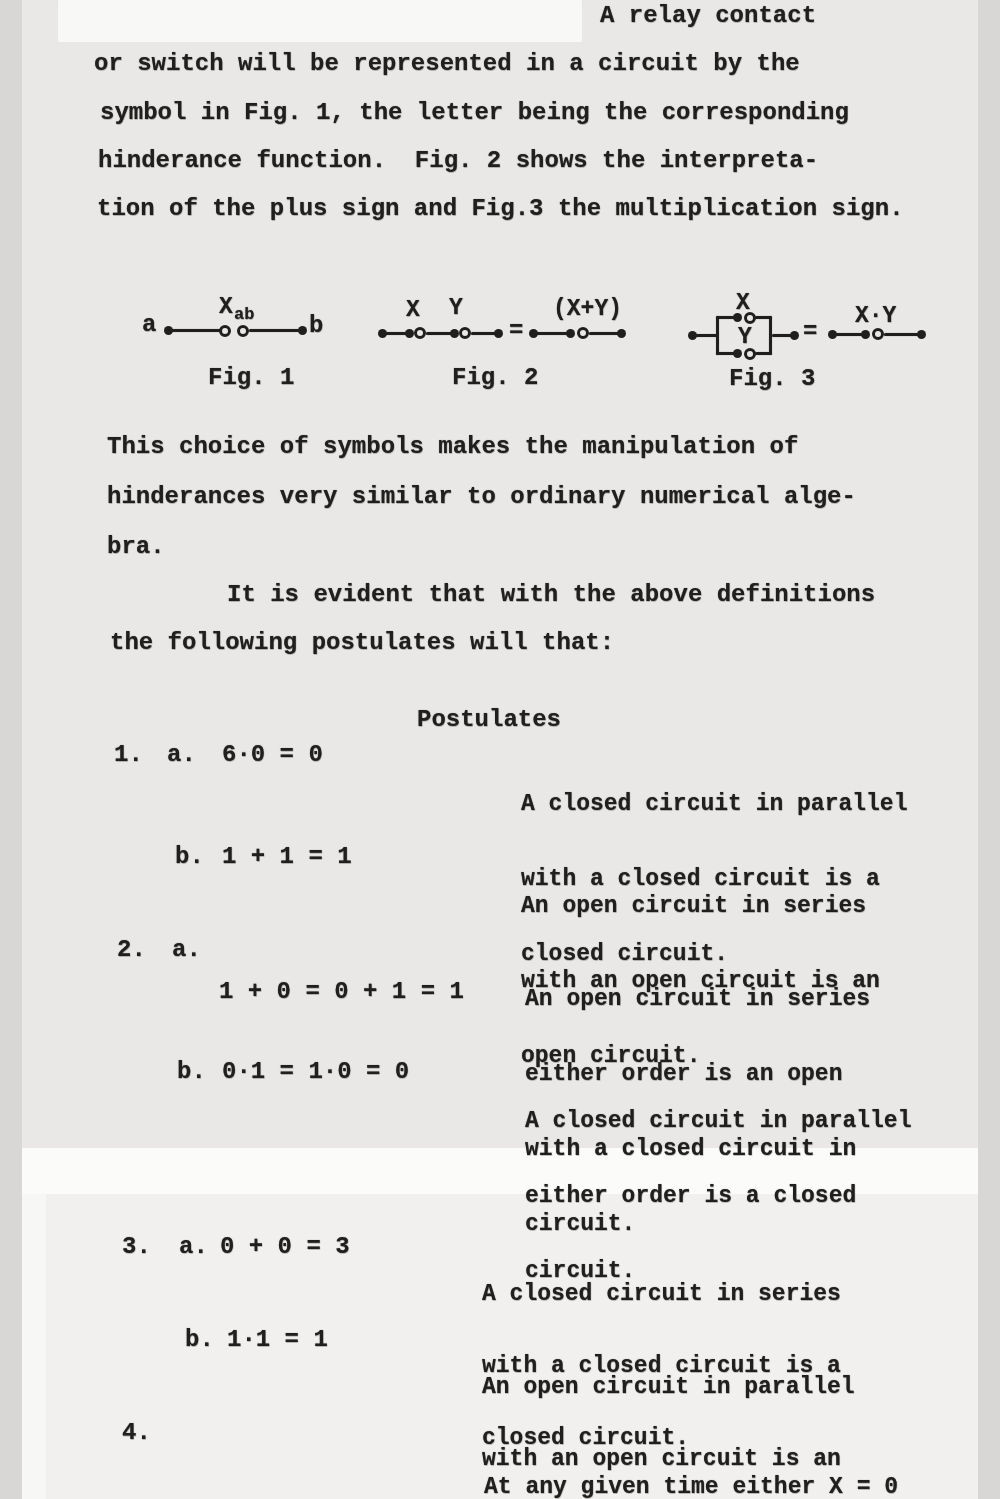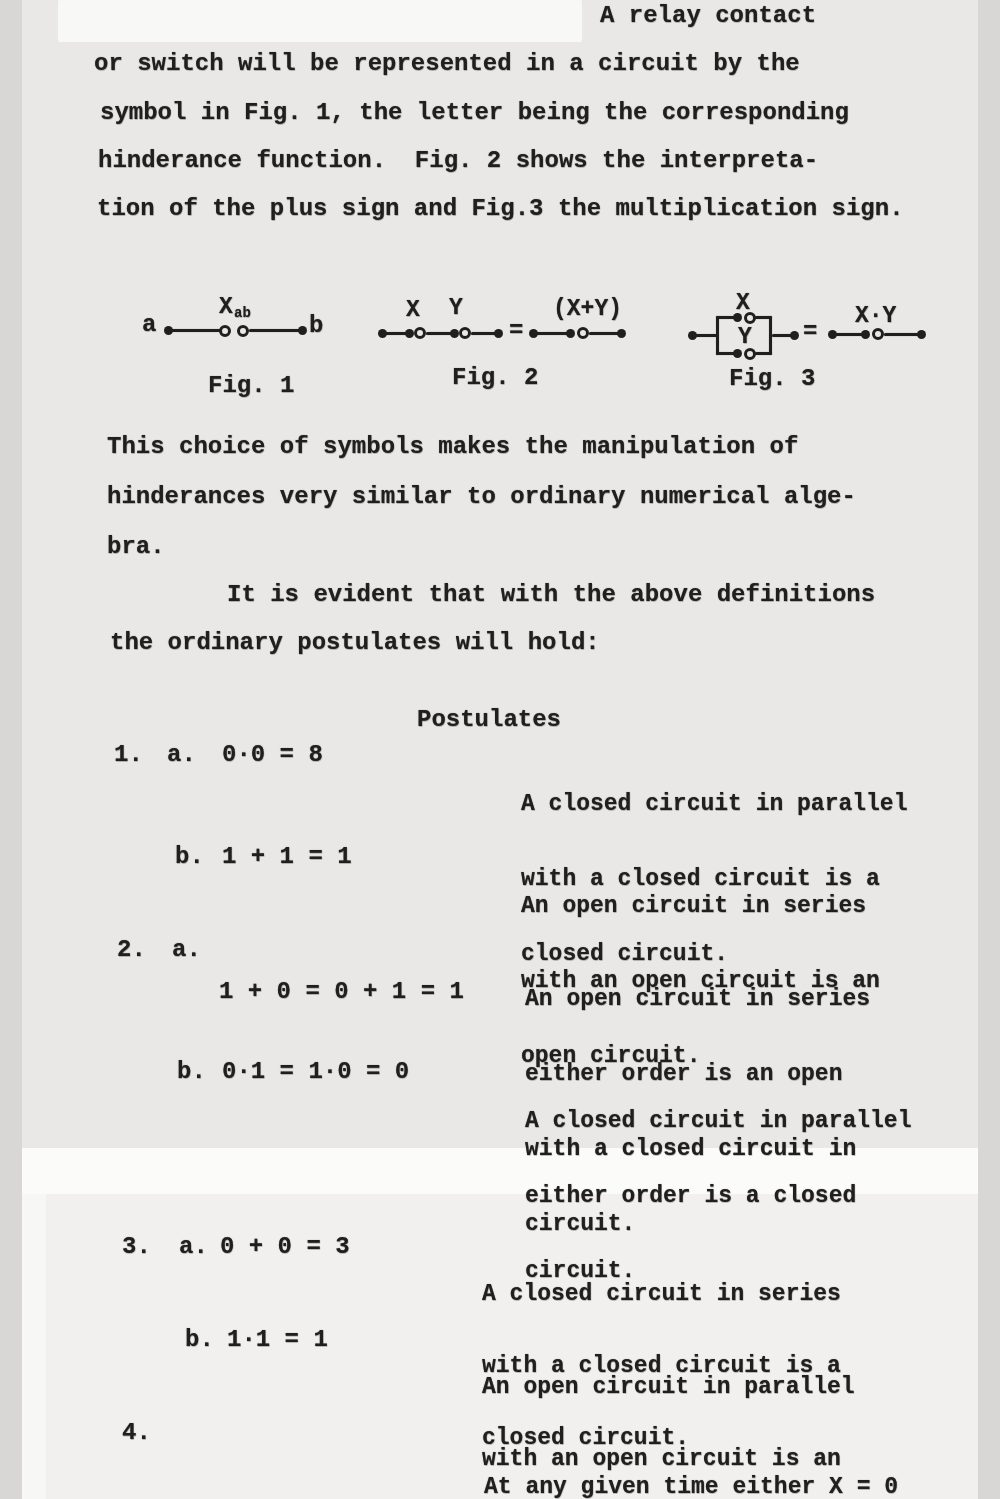--- a/index.html
+++ b/index.html
@@ -22,21 +22,21 @@
     position:absolute;
     font-family:"Liberation Mono","DejaVu Sans Mono",monospace;
     font-weight:700;
     color:#201f1d;
     white-space:pre;
     line-height:1;
     text-shadow:0 0 1px rgba(28,27,25,.55), .5px .5px 0 rgba(28,27,25,.22);
   }
   .s24{font-size:24px;}
   .s23{font-size:23px;}
-  .s17{font-size:14px;}
+  .s17{font-size:17px;}
   .desc{line-height:25px;font-size:23px;}
   .desc div{white-space:pre;}
   .desc27{line-height:27px;}
 
   .wire{position:absolute;height:3px;background:#201f1d;border-radius:2px;
         box-shadow:0 0 1px rgba(28,27,25,.6);}
   .vwire{position:absolute;width:3px;background:#201f1d;border-radius:2px;
         box-shadow:0 0 1px rgba(28,27,25,.6);}
   .dot{position:absolute;width:9px;height:9px;border-radius:50%;background:#201f1d;}
   .ring{position:absolute;width:12px;height:12px;border-radius:50%;
@@ -61,21 +61,21 @@
   <div class="t s24" style="left:120px;top:313px;">a</div>
   <div class="dot" style="left:142px;top:326px;"></div>
   <div class="wire" style="left:147px;top:329px;width:53px;"></div>
   <div class="ring" style="left:197px;top:325px;"></div>
   <div class="ring" style="left:215px;top:325px;"></div>
   <div class="wire" style="left:227px;top:329px;width:51px;"></div>
   <div class="dot" style="left:276px;top:326px;"></div>
   <div class="t s24" style="left:287px;top:314px;">b</div>
   <div class="t s23" style="left:197px;top:296px;">X</div>
   <div class="t s17" style="left:212px;top:306px;">ab</div>
-  <div class="t s24" style="left:186px;top:374px;">Fig. 1</div>
+  <div class="t s24" style="left:186px;top:366px;">Fig. 1</div>
 
   <div class="dot" style="left:356px;top:329px;"></div>
   <div class="wire" style="left:359px;top:332px;width:28px;"></div>
   <div class="dot" style="left:383px;top:329px;"></div>
   <div class="ring" style="left:392px;top:327px;"></div>
   <div class="t s23" style="left:384px;top:299px;">X</div>
   <div class="wire" style="left:404px;top:332px;width:27px;"></div>
   <div class="dot" style="left:428px;top:329px;"></div>
   <div class="ring" style="left:437px;top:327px;"></div>
   <div class="t s23" style="left:427px;top:297px;">Y</div>
@@ -115,27 +115,27 @@
   <div class="ring" style="left:850px;top:328px;"></div>
   <div class="wire" style="left:862px;top:333px;width:38px;"></div>
   <div class="dot" style="left:895px;top:330px;"></div>
   <div class="t s24" style="left:707px;top:367px;">Fig. 3</div>
 
   <div class="t s24" style="left:85px;top:435px;">This choice of symbols makes the manipulation of</div>
   <div class="t s24" style="left:85px;top:485px;">hinderances very similar to ordinary numerical alge-</div>
   <div class="t s24" style="left:85px;top:535px;">bra.</div>
 
   <div class="t s24" style="left:205px;top:583px;">It is evident that with the above definitions</div>
-  <div class="t s24" style="left:88px;top:631px;">the ordinary postulates will hold:</div>
+  <div class="t s24" style="left:88px;top:631px;">the following postulates will that:</div>
 
   <div class="t s24" style="left:395px;top:708px;">Postulates</div>
 
   <div class="t s24" style="left:92px;top:743px;">1.</div>
   <div class="t s24" style="left:145px;top:743px;">a.</div>
-  <div class="t s24" style="left:200px;top:743px;">0·0 = 8</div>
+  <div class="t s24" style="left:200px;top:743px;">6·0 = 0</div>
   <div class="t desc" style="left:499px;top:742px;">
     <div>A closed circuit in parallel</div>
     <div>with a closed circuit is a</div>
     <div>closed circuit.</div>
   </div>
 
   <div class="t s24" style="left:153px;top:845px;">b.</div>
   <div class="t s24" style="left:200px;top:845px;">1 + 1 = 1</div>
   <div class="t desc" style="left:499px;top:844px;">
     <div>An open circuit in series</div>

